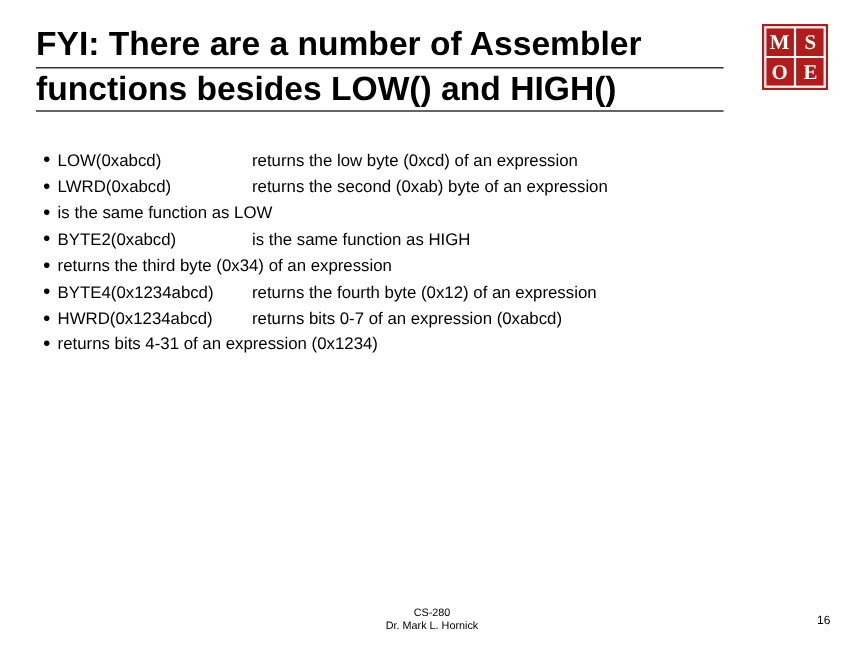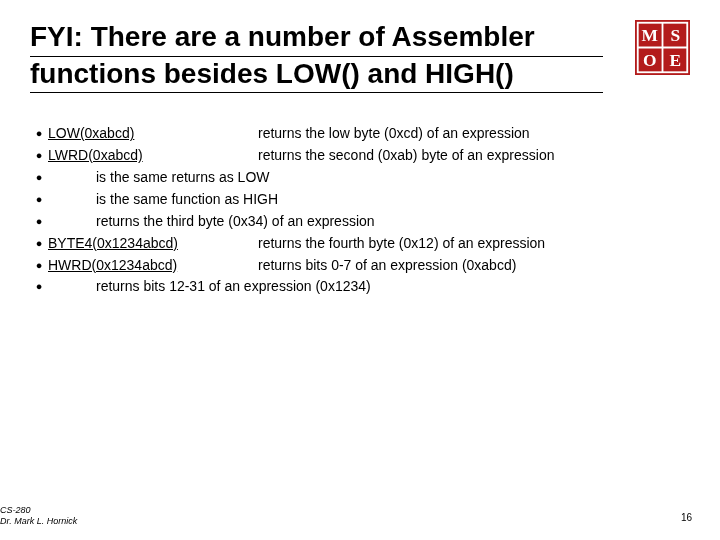--- a/index.html
+++ b/index.html
@@ -57,34 +57,32 @@
   .bullet {
     width: 18px;
     flex: 0 0 18px;
     text-align: center;
     font-size: 11px;
     line-height: 1.9;
   }
   .fn {
     width: 162px;
     flex: 0 0 162px;
-    text-decoration: underline;
   }
   .desc {
     flex: 1;
-    margin-left: 48px;
   }
   .footer {
     position: absolute;
     bottom: 14px;
     left: 0;
     width: 100%;
+    text-align: center;
     font-size: 9px;
     line-height: 1.15;
-    font-style: italic;
   }
   .page-num {
     position: absolute;
     right: 28px;
     bottom: 17px;
     font-size: 10px;
     margin-top: 12px;
   }
 </style>
 </head>
@@ -117,43 +115,44 @@
       <div class="fn">LOW(0xabcd)</div>
       <div class="desc">returns the low byte (0xcd) of an expression</div>
     </div>
     <div class="row">
       <div class="bullet">●</div>
       <div class="fn">LWRD(0xabcd)</div>
       <div class="desc">returns the second (0xab) byte of an expression</div>
     </div>
     <div class="row">
       <div class="bullet">●</div>
-      <div class="desc">is the same returns as LOW</div>
+      <div class="desc">is the same function as LOW</div>
     </div>
     <div class="row">
       <div class="bullet">●</div>
+      <div class="fn">BYTE2(0xabcd)</div>
       <div class="desc">is the same function as HIGH</div>
     </div>
     <div class="row">
       <div class="bullet">●</div>
       <div class="desc">returns the third byte (0x34) of an expression</div>
     </div>
     <div class="row">
       <div class="bullet">●</div>
       <div class="fn">BYTE4(0x1234abcd)</div>
       <div class="desc">returns the fourth byte (0x12) of an expression</div>
     </div>
     <div class="row">
       <div class="bullet">●</div>
       <div class="fn">HWRD(0x1234abcd)</div>
       <div class="desc">returns bits 0-7 of an expression (0xabcd)</div>
     </div>
     <div class="row">
       <div class="bullet">●</div>
-      <div class="desc">returns bits 12-31 of an expression (0x1234)</div>
+      <div class="desc">returns bits 4-31 of an expression (0x1234)</div>
     </div>
   </div>
 
   <div class="footer">
     <div>CS-280</div>
     <div>Dr. Mark L. Hornick</div>
   </div>
   <div class="page-num">16</div>
 
 </div>

